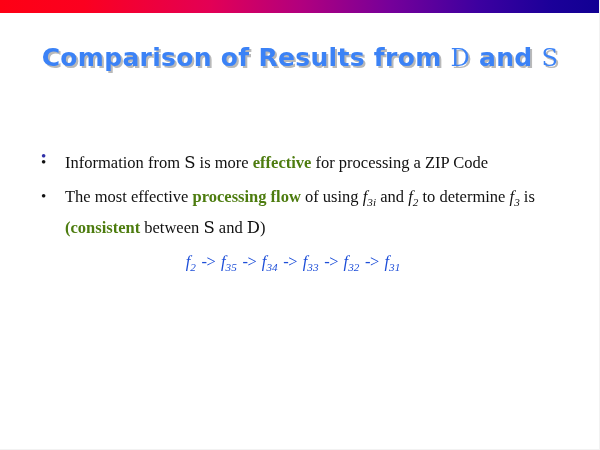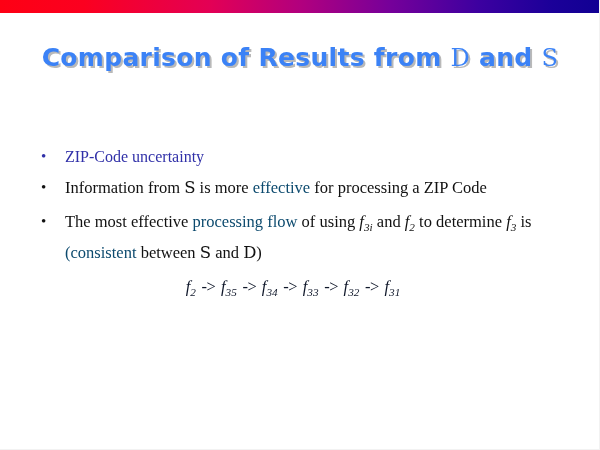--- a/index.html
+++ b/index.html
@@ -103,26 +103,26 @@
   
   #bullet-1 { margin-bottom: 6px; }
   .subline { margin-bottom: 9px; }
   #bullet-2 { margin-bottom: 9px; }
   
   .formula {
     margin-top: 12px;
     text-align: center;
     font-size: 16.5px;
     font-style: italic;
-    color: #0f172a;
+    color: #1d4ed8;
     white-space: nowrap;
     padding-right: 14px;
   }
   
-  .blue { color: #0c4a6e; }
+  .blue { color: #4d7c0f; font-weight: bold; }
   .bb {
     font-family: "DejaVu Serif", serif;
     font-style: normal;
   }
   .fvar {
     font-style: italic;
     font-family: Liberation Serif, serif;
   }
   .fvar sub {
     font-size: 0.68em;
@@ -143,21 +143,20 @@
   <div class="topbar"></div>
 
   <div class="title">
     <span>Comparison of Results from </span><span class="bb">D</span><span> and </span><span class="bb">S</span>
   </div>
 
   <div class="body">
 
     <div class="bullet" id="bullet-1">
       <span class="marker">•</span>
-      <span class="btext">ZIP-Code uncertainty</span>
     </div>
 
 
     <div class="bullet" id="bullet-2">
       <span class="marker">•</span>
       <span class="btext"><span>Information from </span><span class="bb">S</span><span> is more </span><span class="blue">effective</span><span> for processing a ZIP Code</span></span>
     </div>
 
     <div class="bullet" id="bullet-3">
       <span class="marker">•</span>

